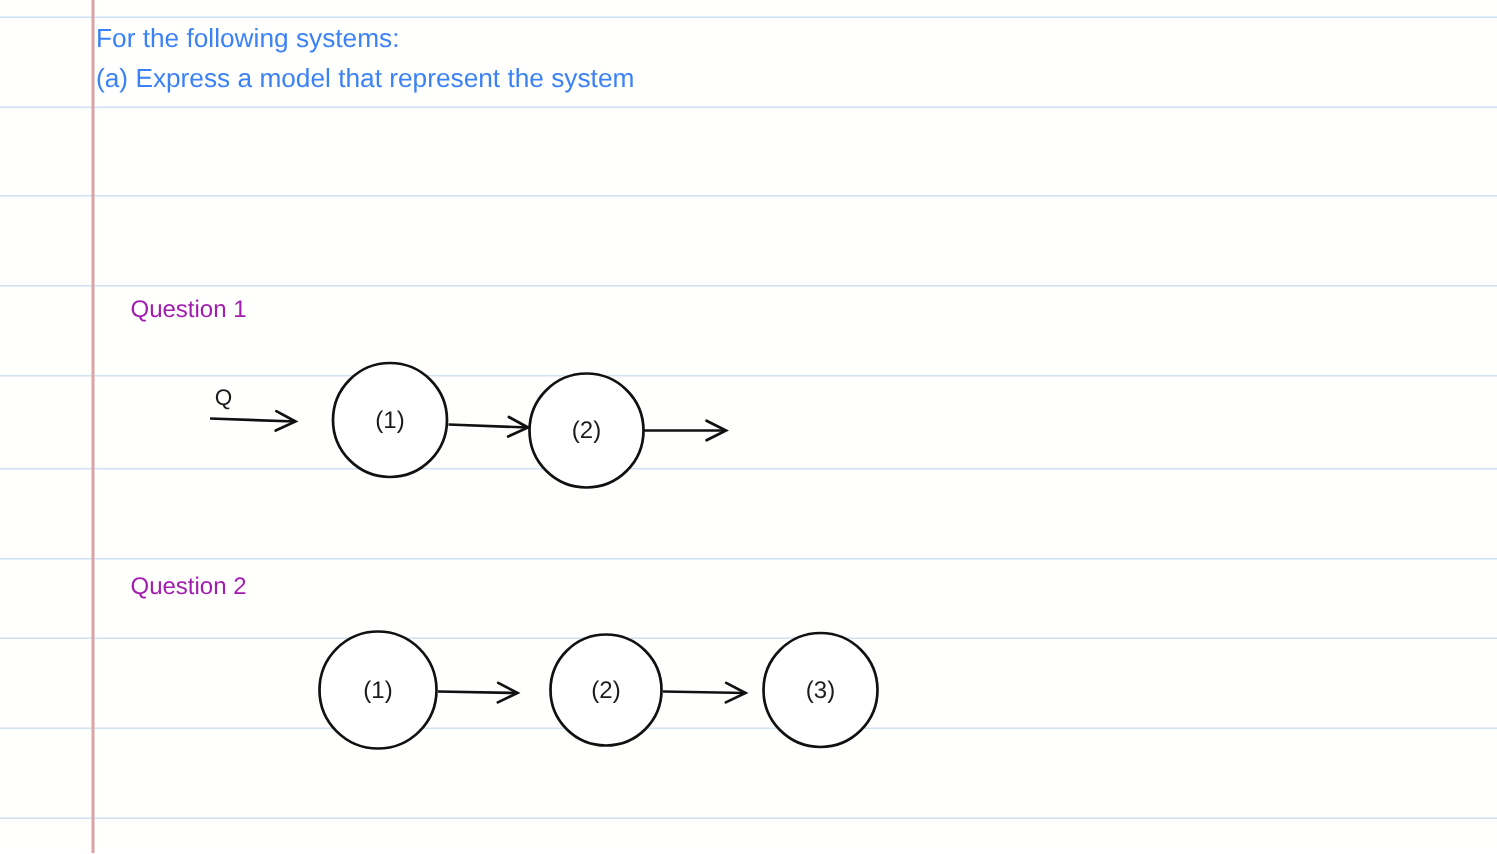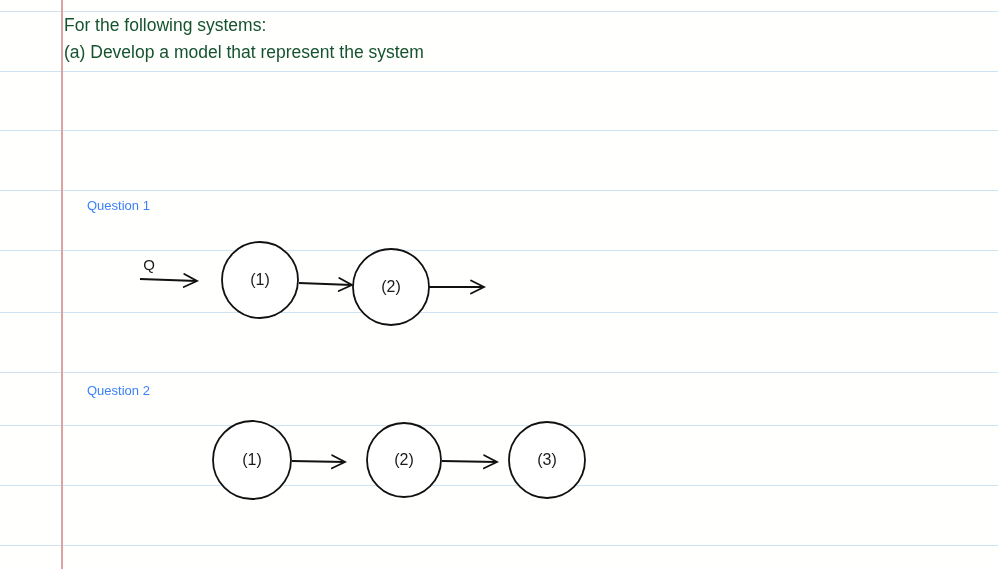--- a/index.html
+++ b/index.html
@@ -35,27 +35,27 @@
   
   .prompt-block {
     position: absolute;
     left: 64px;
     top: 12px;
     width: 700px;
   }
   .prompt-line {
     font-size: 17.5px;
     line-height: 27px;
-    color: #14532d;
+    color: #3b82f6;
     white-space: nowrap;
   }
   .question-label {
     position: absolute;
-    font-size: 13px;
-    color: #3b82f6;
+    font-size: 16px;
+    color: #a21caf;
     white-space: nowrap;
   }
   #q1-label { left: 87px; top: 198px; }
   #q2-label { left: 87px; top: 383px; text-align: center; }
 
   
   .diagram {
     position: absolute;
     left: 0;
     top: 0;
@@ -108,21 +108,21 @@
       <div class="rule-line" style="top: 372px; background: rgb(207, 226, 241);"></div>
       <div class="rule-line" style="top: 425px; background: rgb(207, 226, 241);"></div>
       <div class="rule-line" style="top: 485px; background: rgb(207, 226, 241);"></div>
       <div class="rule-line" style="top: 545px; background: rgb(207, 226, 241);"></div>
     </div>
 
   <div class="margin-line" id="margin-line" style="left: 61px; background: rgb(219, 163, 163);"></div>
 
   <div class="prompt-block">
     <div class="prompt-line">For the following systems:</div>
-    <div class="prompt-line">(a) Develop a model that represent the system</div>
+    <div class="prompt-line">(a) Express a model that represent the system</div>
   </div>
 
   <div class="question-label" id="q1-label">Question 1</div>
   <div class="question-label" id="q2-label">Question 2</div>
 
   <svg class="diagram" id="diagram-layer" viewBox="0 0 998 569">
       <g>
         <line x1="140" y1="279" x2="197" y2="281" class="edge"></line>
         <polyline points="183.78006516984223,287.0401426379169 197,281 184.2359249915718,274.04813771862393" class="arrowhead"></polyline>
         <line x1="299" y1="283" x2="352" y2="285" class="edge"></line>

